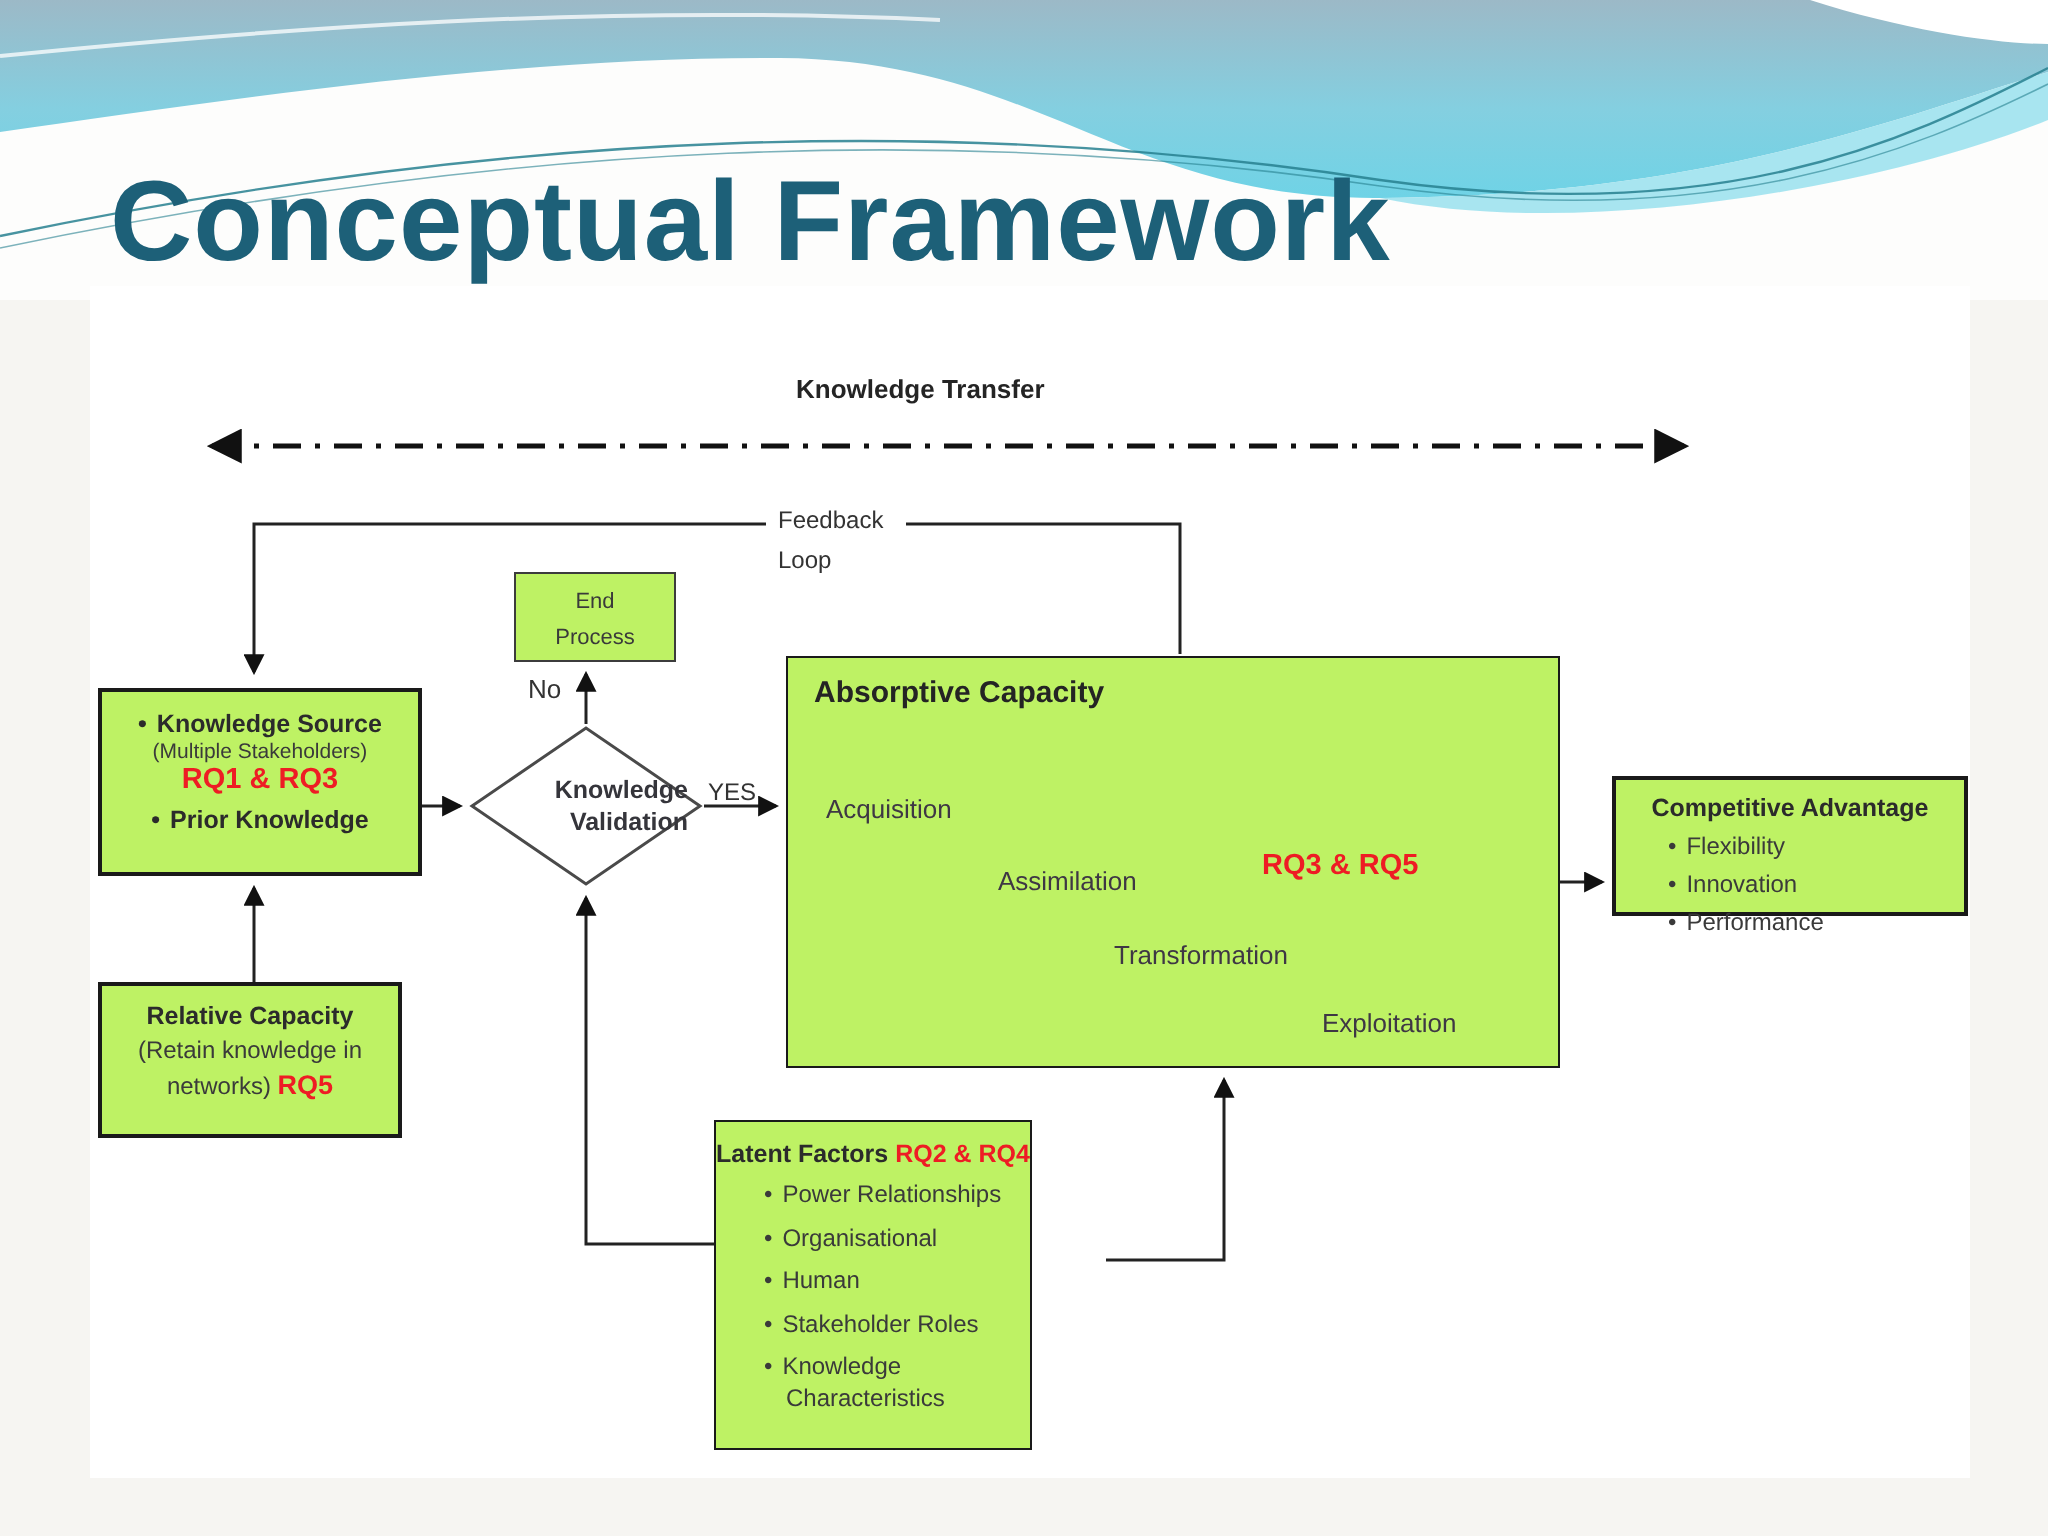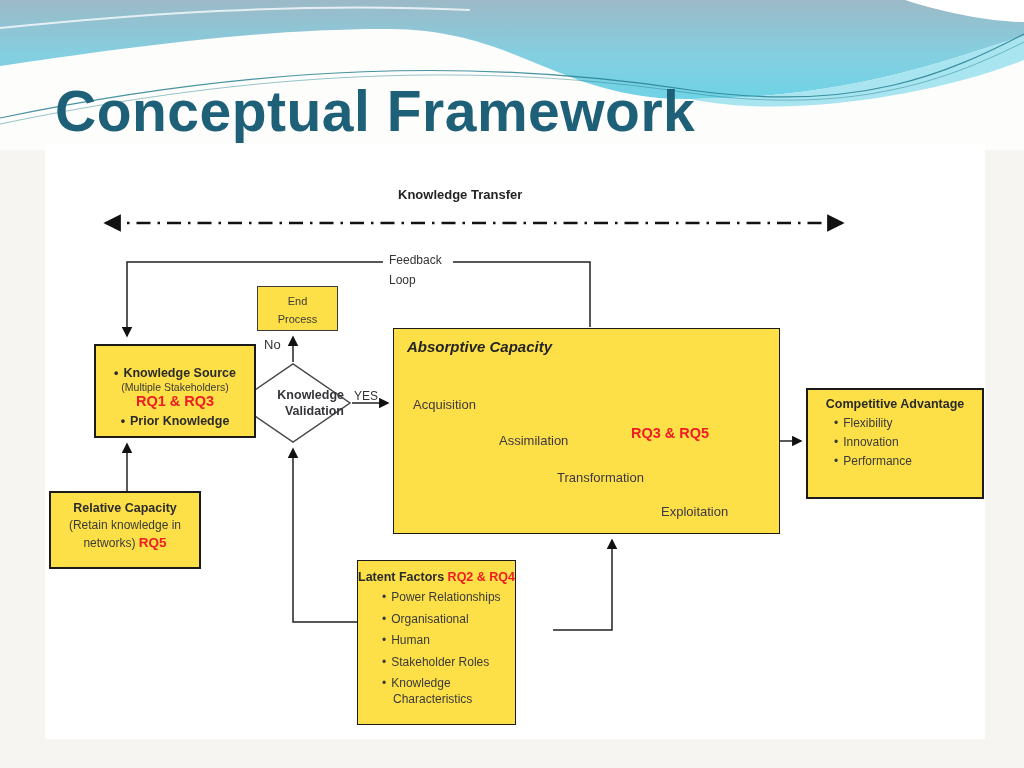--- a/index.html
+++ b/index.html
@@ -4,44 +4,44 @@
 <style>
   html,body{margin:0;padding:0;overflow:hidden;}
   body{width:1024px;height:768px;background:#f6f5f2;font-family:"Liberation Sans",sans-serif;}
   #slide{position:relative;width:1024px;height:768px;background:#f6f5f2;}
   #panel{position:absolute;left:45px;top:143px;width:940px;height:596px;background:#ffffff;}
   #banner{position:absolute;left:0;top:0;width:1024px;height:150px;}
   #title{position:absolute;left:55px;top:78px;font-size:57px;font-weight:bold;letter-spacing:.5px;
          color:#1d6078;z-index:5;white-space:nowrap;}
   #connectors{position:absolute;left:0;top:0;width:1024px;height:768px;z-index:2;pointer-events:none;}
   .abs{position:absolute;z-index:3;}
-  .box{position:absolute;z-index:3;background:#fde047;box-sizing:border-box;color:#2e2e2e;}
+  .box{position:absolute;z-index:3;background:#bef264;box-sizing:border-box;color:#2e2e2e;}
   .lbl{position:absolute;z-index:4;color:#333;white-space:nowrap;}
   .red{color:#ee1c24;font-weight:bold;margin-top:38px;}
   .ctr{text-align:center;}
   
   #end-process{left:257px;top:286px;width:81px;height:45px;border:1.3px solid #3c3c3c;
                font-size:11px;color:#3a3a3a;padding-top:5px;line-height:1.65;}
-  #knowledge-source{left:49px;top:344px;width:162px;height:94px;border:2px solid #1a1a1a;padding-top:20px;margin-left:45px;}
+  #knowledge-source{left:49px;top:344px;width:162px;height:94px;border:2px solid #1a1a1a;padding-top:9px;}
   #ks-l1{font-size:12.5px;font-weight:bold;color:#2b2b2b;}
   #ks-l2{font-size:10.5px;color:#3a3a3a;margin-top:1px;}
   #ks-l3{font-size:14.5px;margin-top:0px;}
   #ks-l4{font-size:12.5px;font-weight:bold;color:#2b2b2b;margin-top:5px;}
   .blt::before{content:"•";margin-right:5px;}
   #diamond-text{left:242px;top:387px;width:102px;text-align:right;font-size:12.5px;
                 font-weight:bold;color:#35353b;line-height:1.3;z-index:4;}
   #absorptive{left:393px;top:328px;width:387px;height:206px;border:1.6px solid #1a1a1a;}
-  #absorptive-title{font-size:15px;font-weight:bold;color:#242424;padding:9px 0 0 13px;font-style:italic;}
+  #absorptive-title{font-size:15px;font-weight:bold;color:#242424;padding:9px 0 0 13px;}
   #rq35{left:631px;top:387px;font-size:14.5px;z-index:4;}
   .stage{position:absolute;z-index:4;font-size:13px;color:#3e3744;white-space:nowrap;}
   #stage-0{left:413px;top:397px;}
   #stage-1{left:499px;top:433px;}
   #stage-2{left:557px;top:470px;}
   #stage-3{left:661px;top:504px;}
-  #competitive{left:806px;top:388px;width:178px;height:111px;border:2px solid #1a1a1a;padding-top:7px;}
+  #competitive{left:806px;top:388px;width:178px;height:70px;border:2px solid #1a1a1a;padding-top:7px;}
   #competitive .t{font-size:12.5px;font-weight:bold;color:#2b2b2b;text-align:center;}
   #competitive .li{font-size:12px;color:#3a3a3a;margin:5px 0 0 26px;}
   #relative{left:49px;top:491px;width:152px;height:78px;border:2px solid #1a1a1a;padding-top:8px;}
   #rel-l1{font-size:12.5px;font-weight:bold;color:#2b2b2b;}
   #rel-l2,#rel-l3{font-size:12px;color:#3a3a3a;margin-top:3px;}
   #rel-l3 .red{font-size:13.5px;}
   #latent{left:357px;top:560px;width:159px;height:165px;border:1.6px solid #1a1a1a;padding-top:9px;}
   #latent .t{font-size:12.5px;font-weight:bold;color:#2b2b2b;text-align:center;}
   #latent .li{font-size:12px;color:#3a3a3a;margin:6px 0 0 24px;width:118px;
               text-indent:-11px;padding-left:11px;line-height:1.3;}

